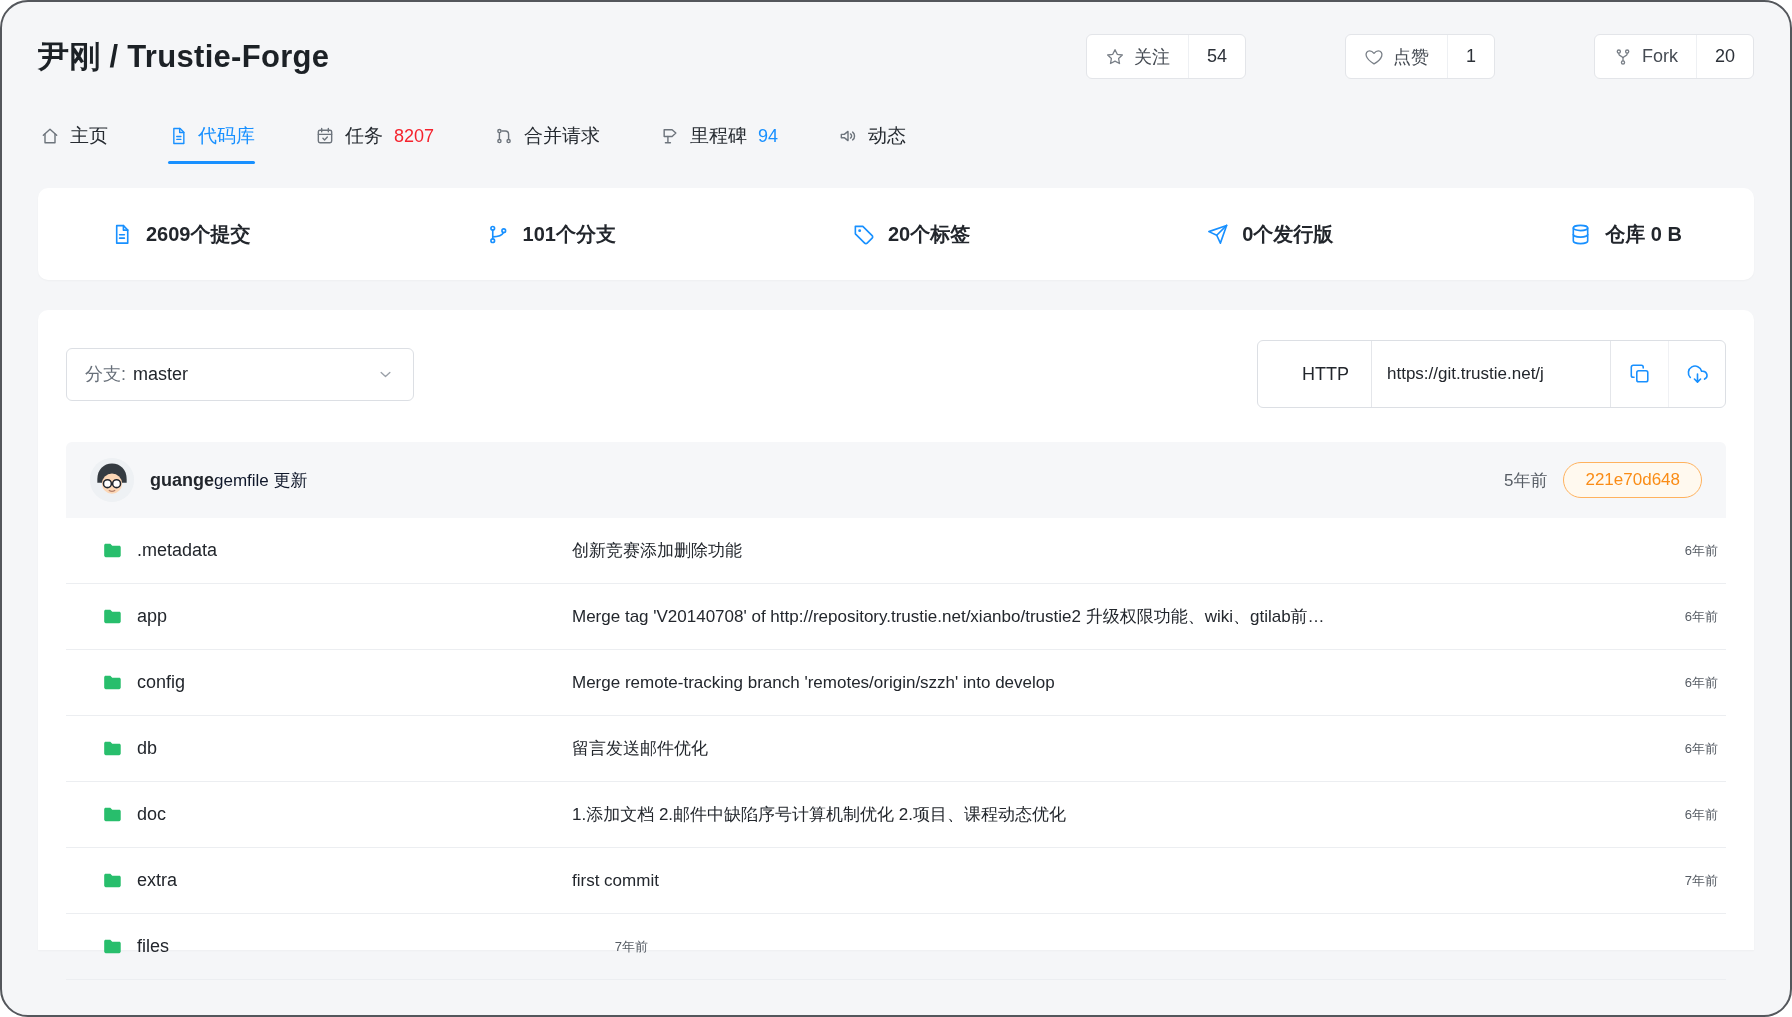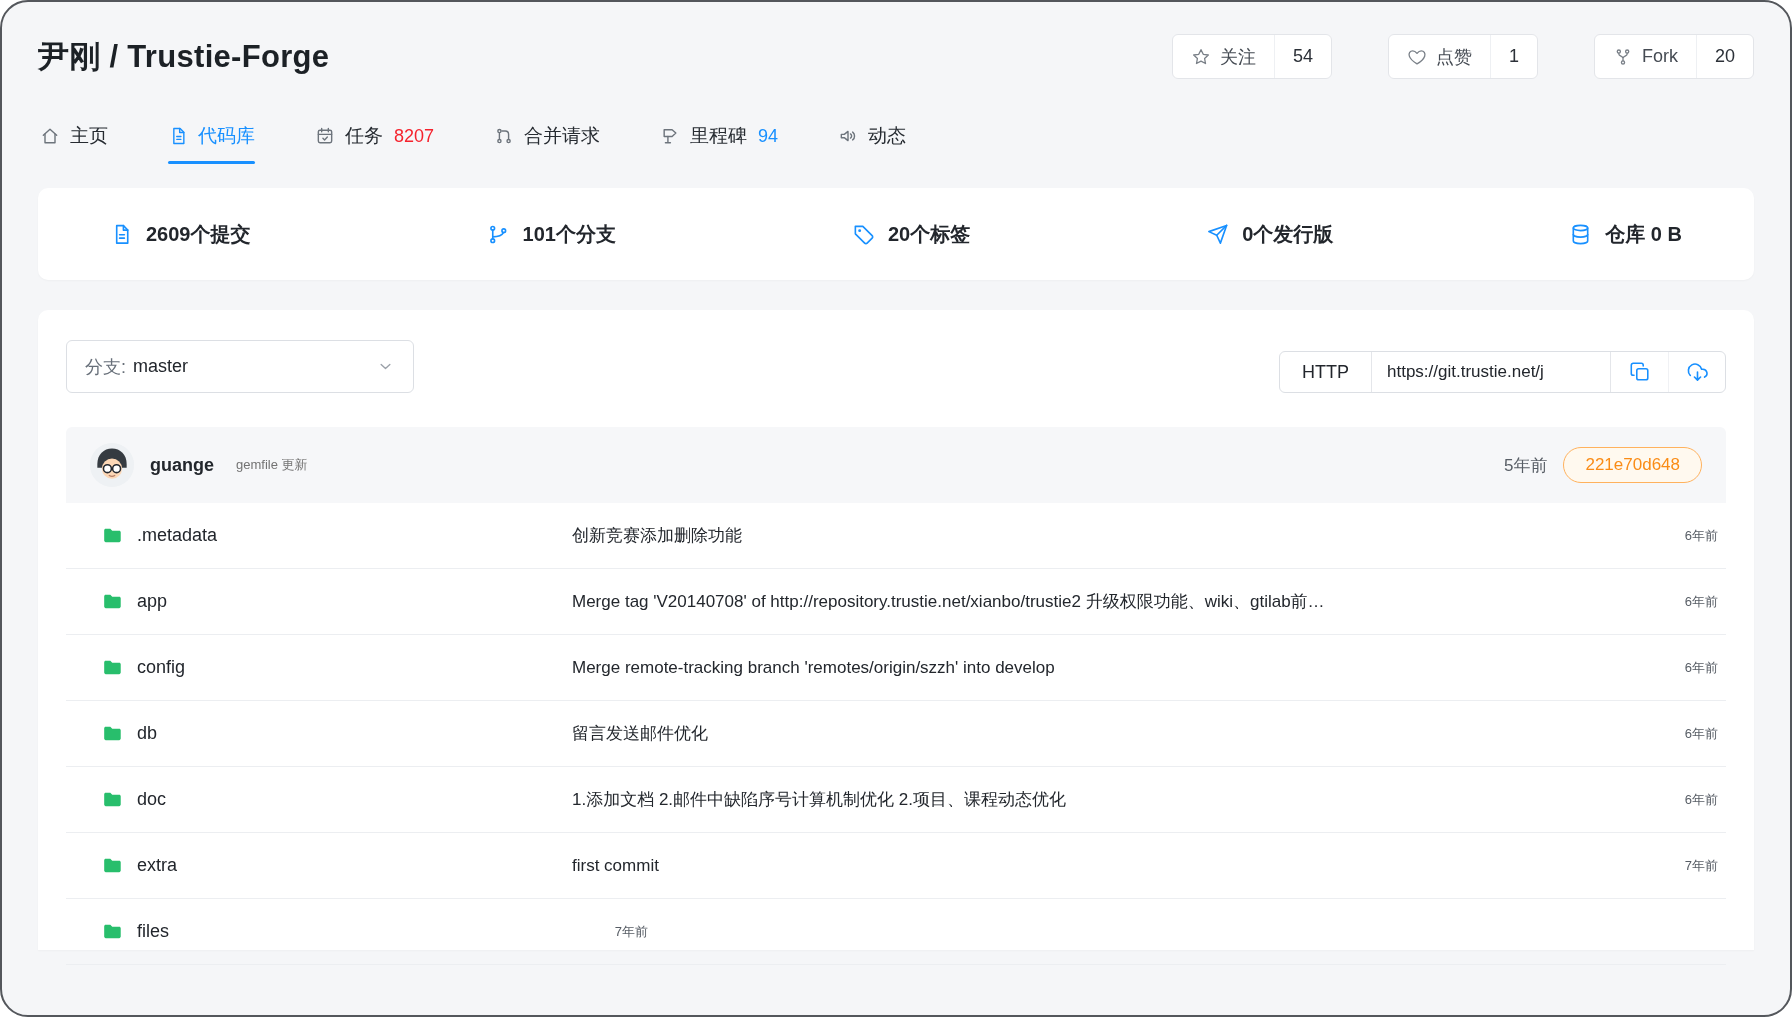--- a/index.html
+++ b/index.html
@@ -15,21 +15,21 @@
     border:2px solid #54575c;
     border-radius:28px;
     background:#f5f6f8;
     overflow:hidden;
     padding:0 36px;
   }
 
   
   .page-header { display:flex; justify-content:space-between; align-items:center; padding-top:32px; }
   .page-title { font-size:31px; font-weight:700; color:#1c2126; margin:0; letter-spacing:.3px; }
-  .header-actions { display:flex; align-items:center; }
+  .header-actions { display:flex; align-items:center;gap:43px; }
   .action-group {
     display:flex; align-items:stretch; height:45px; margin-left:56px;
     background:#fff; border:1px solid #e3e5e9; border-radius:6px; overflow:hidden;
     font-size:18px; color:#454b53; cursor:pointer;
   }
   .action-main { display:flex; align-items:center; gap:9px; padding:0 18px; }
   .action-count { display:flex; align-items:center; padding:0 18px; color:#2c3138; border-left:1px solid #eef0f3; }
   .action-group .icon { color:#7a8088; }
 
   
@@ -51,44 +51,44 @@
   }
   .stat { display:flex; align-items:center; gap:13px; font-size:20px; font-weight:700; color:#22262c; cursor:pointer; }
   .stat .icon { color:#1890ff; }
 
   
   .main-card {
     margin-top:30px; background:#fff; border-radius:10px 10px 0 0;
     padding:30px 28px 0; height:640px;
     box-shadow:0 1px 2px rgba(0,0,0,.03);
   }
-  .repo-toolbar { display:flex; justify-content:space-between; align-items:flex-end; }
+  .repo-toolbar { display:flex; justify-content:space-between; align-items:center; }
   .branch-select {
     width:348px; height:53px; border:1px solid #dcdfe4; border-radius:6px; background:#fff;
     display:flex; align-items:center; padding:0 18px; font-size:18px; cursor:pointer;
   }
   .branch-prefix { color:#676f79; }
   .branch-name { color:#22262c; margin-left:7px; }
   .branch-select .chev { margin-left:auto; color:#9aa0a8; }
 
-  .clone-group { display:flex; align-items:stretch; height:42px; border:1px solid #dcdfe4; border-radius:6px; overflow:hidden; background:#fff; }
+  .clone-group { display:flex; align-items:stretch; height:68px; border:1px solid #dcdfe4; border-radius:6px; overflow:hidden; background:#fff;padding-left:22px; }
   .clone-protocol { display:flex; align-items:center; padding:0 22px; font-size:18px; color:#22262c; border-right:1px solid #e4e6ea; }
   .clone-url { display:flex; align-items:center; border-right:1px solid #e4e6ea; }
   .clone-url input { border:none; outline:none; width:238px; font-size:17px; color:#22262c; padding:0 15px; font-family:inherit; background:transparent; }
   .clone-btn { width:57px; display:flex; align-items:center; justify-content:center; color:#1890ff; cursor:pointer; }
   .clone-btn + .clone-btn { border-left:1px solid #f0f1f4; }
 
   
   .commit-row {
     margin-top:34px; height:76px; background:#f6f7f9; border-radius:6px 6px 0 0;
     display:flex; align-items:center; padding:0 24px;
   }
   .avatar { width:44px; height:44px; border-radius:50%; overflow:hidden; background:#eef1f4; flex:none; cursor:pointer; }
   .commit-author { margin-left:16px; font-size:18px; font-weight:700; color:#22262c; cursor:pointer;text-align:right; }
-  .commit-msg { margin-left:22px; font-size:13px; color:#737373; cursor:pointer; }
+  .commit-msg { font-size:17px; color:#0f172a; cursor:pointer; }
   .commit-spacer { flex:1; }
   .commit-time { font-size:17px; color:#575d65; }
   .commit-sha {
     margin-left:16px; padding:7px 21px; border:1px solid #ffb25e; border-radius:18px;
     color:#fa8c16; background:#fff9ef; font-size:17px; cursor:pointer;
   }
 
   
   .file-row { display:flex; align-items:center; height:66px; border-bottom:1px solid #eceef1; cursor:pointer; }
   .file-name-cell { display:flex; align-items:center; gap:14px; width:506px; padding-left:36px; flex:none; }

